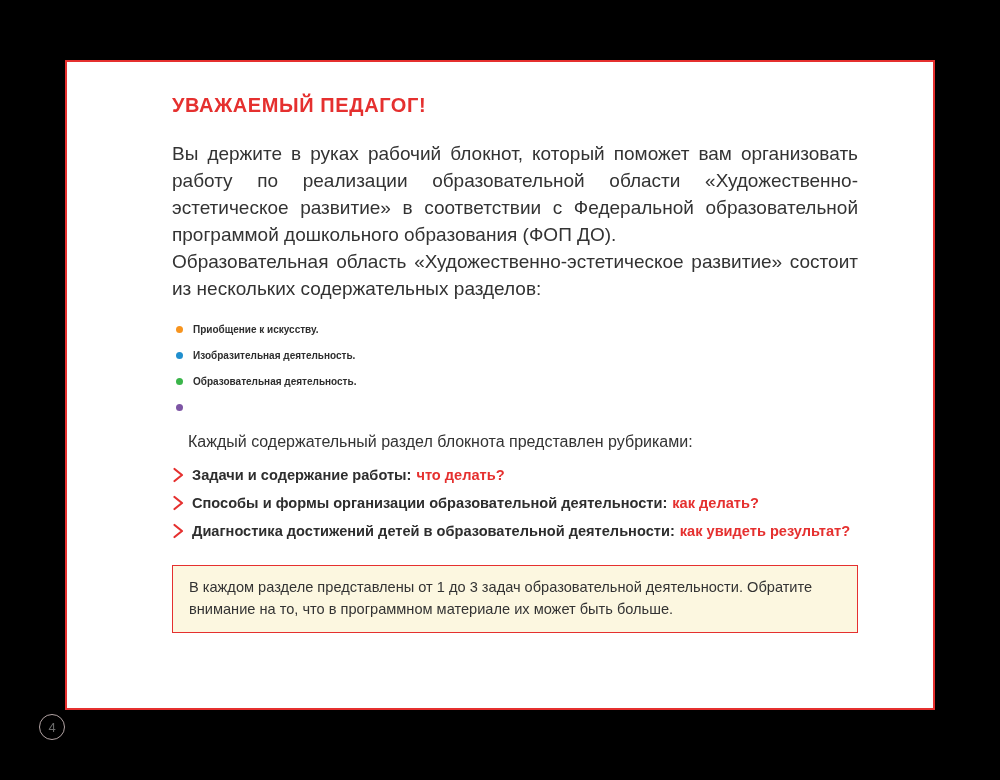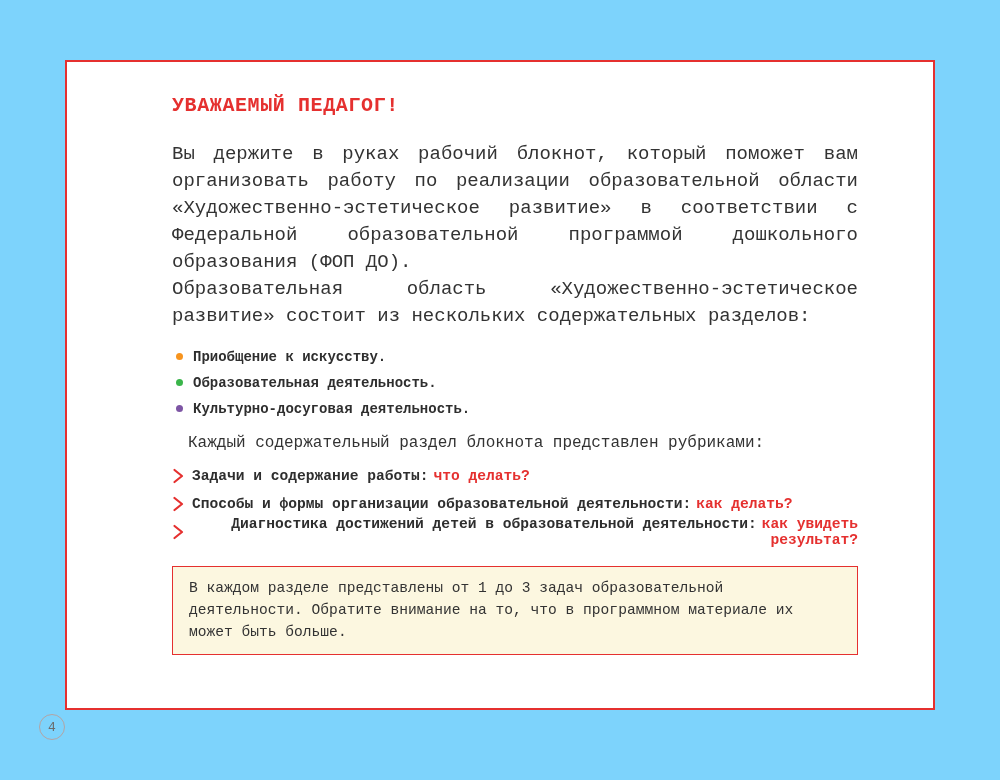--- a/index.html
+++ b/index.html
@@ -1,20 +1,20 @@
 <!DOCTYPE html>
 <html><head>
 <meta charset="utf-8">
 <style>
   html,body { margin:0; padding:0; }
   .canvas {
     position:relative;
     width:1000px; height:780px;
-    background:#7dd3fc;
-    font-family:Liberation Mono, monospace;
+    background:#000000;
+    font-family:Liberation Sans, sans-serif;
     overflow:hidden;
   }
   .sheet {
     position:absolute;
     left:65px; top:60px;
     width:870px; height:650px;
     background:#ffffff;
     border:2px solid #e5302f;
     box-sizing:border-box;
   }
@@ -39,21 +39,21 @@
   }
   ul.sections {
     list-style:none;
     margin:14px 0 6px 0;
     padding:0;
   }
   ul.sections li {
     display:flex;
     align-items:center;
     height:26px;
-    font-size:14px;
+    font-size:10px;
     font-weight:bold;
     color:#2e2e2e;
   }
   .dot {
     width:7px; height:7px;
     border-radius:50%;
     margin:0 10px 0 4px;
     flex:0 0 auto;
     background:#999;
   }
@@ -119,26 +119,29 @@
 
       <p class="para">Вы держите в руках рабочий блокнот, который поможет вам организовать работу по реализации образовательной области «Художественно-эстетическое развитие» в соответствии с Федеральной образовательной программой дошкольного образования (ФОП ДО).</p>
       <p class="para">Образовательная область «Художественно-эстетическое развитие» состоит из нескольких содержательных разделов:</p>
 
       <ul class="sections">
         <li>
           <span class="dot" style="background: rgb(247, 148, 30);"></span>
           <span>Приобщение к искусству.</span>
         </li>
         <li>
+          <span class="dot" style="background: rgb(32, 143, 206);"></span>
+          <span>Изобразительная деятельность.</span>
+        </li>
+        <li>
           <span class="dot" style="background: rgb(58, 181, 74);"></span>
           <span>Образовательная деятельность.</span>
         </li>
         <li>
           <span class="dot" style="background: rgb(125, 85, 164);"></span>
-          <span>Культурно-досуговая деятельность.</span>
         </li>
       </ul>
 
       <p class="rubrics-intro">Каждый содержательный раздел блокнота представлен рубриками:</p>
 
       <ul class="rubrics">
         <li>
           <span class="arrow-icon">
             <svg width="12" height="16" viewBox="0 0 12 16">
                 <path d="M2.5 2 L10 8 L2.5 14" fill="none" stroke="#e5302f" stroke-width="2.2" stroke-linecap="round" stroke-linejoin="round"></path>

